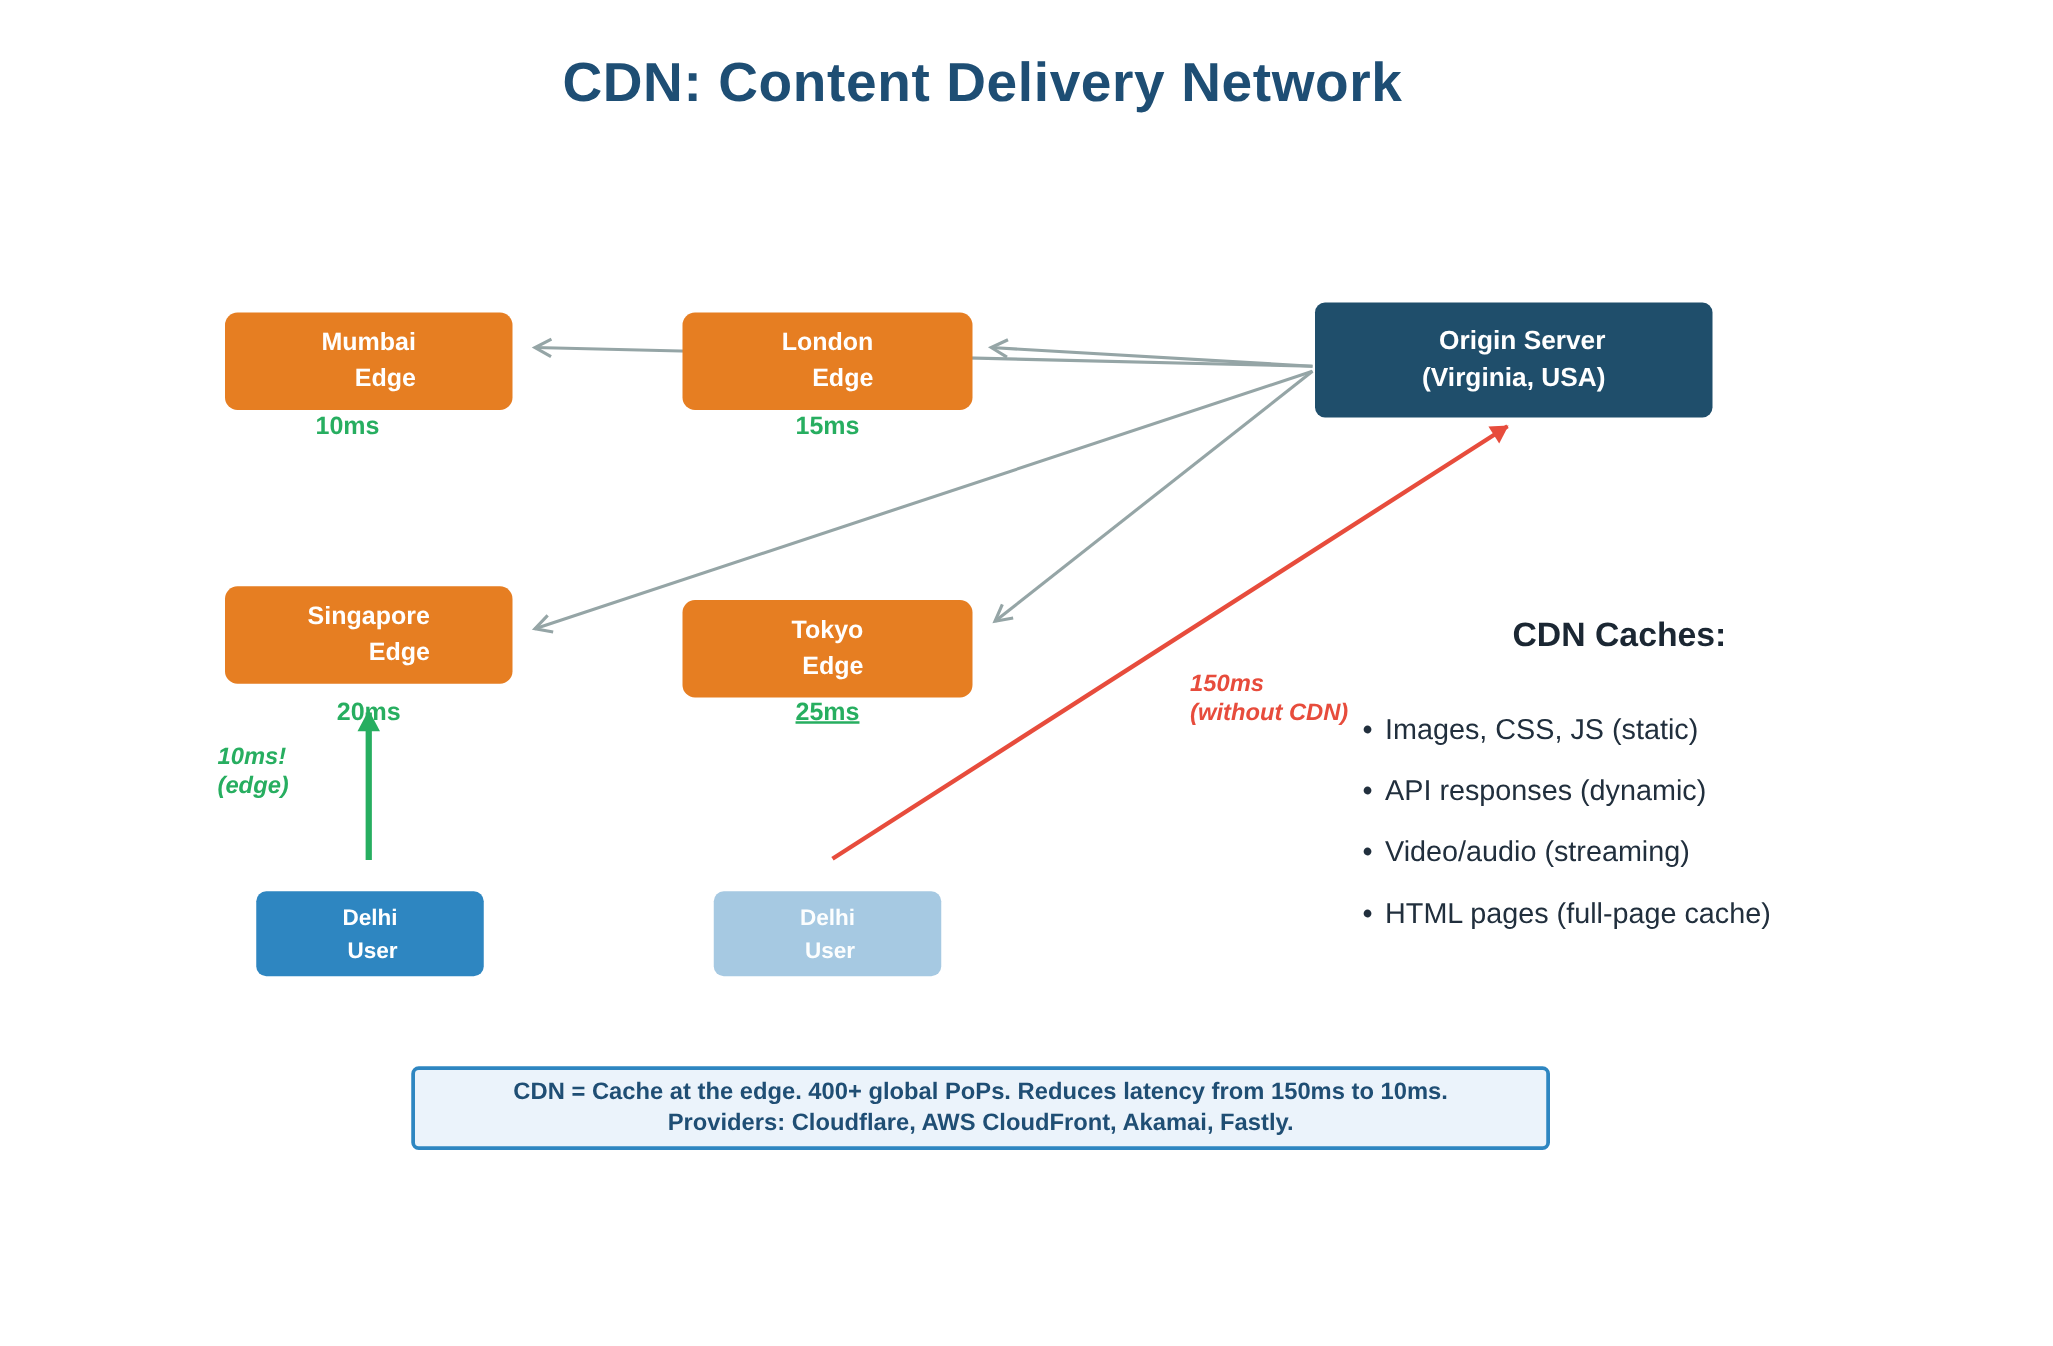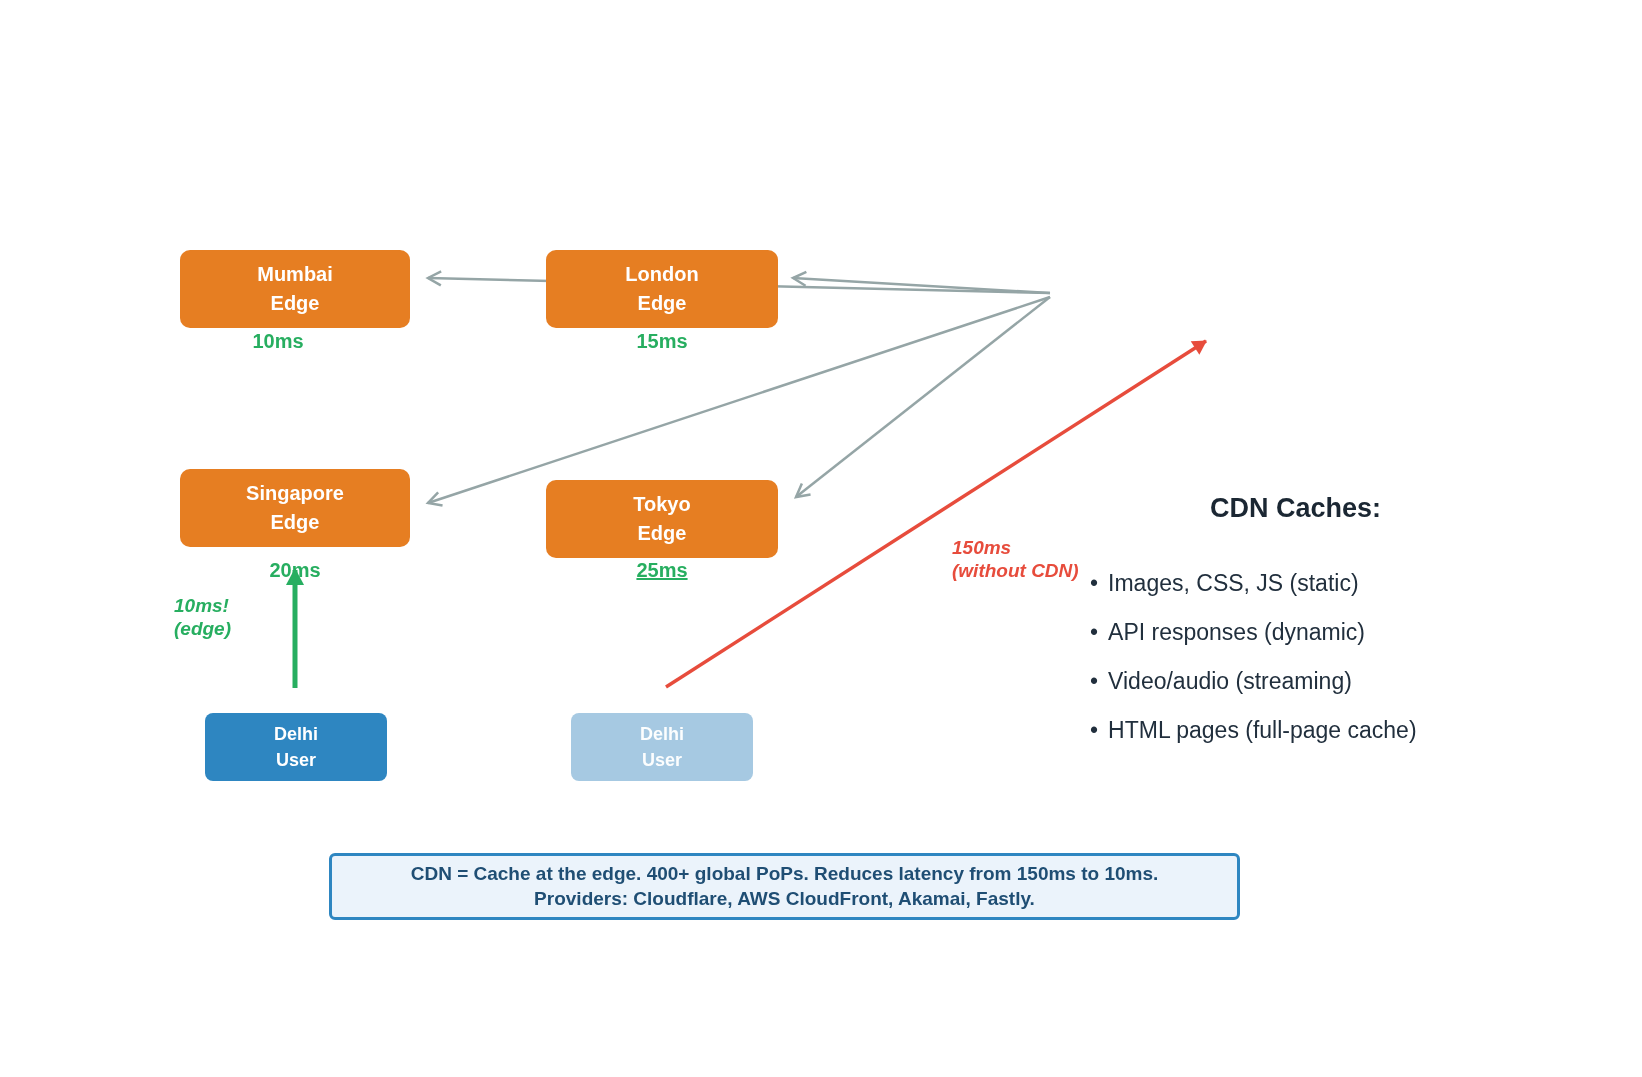--- a/index.html
+++ b/index.html
@@ -23,21 +23,21 @@
     letter-spacing: 0.5px;
     white-space: nowrap;
   }
 
   .node {
     position: absolute;
     border-radius: 10px;
     display: flex;
     align-items: center;
     justify-content: center;
-    text-align: center;
+    text-align: right;
     color: #ffffff;
     font-weight: bold;
     white-space: pre-line;
     line-height: 1.45;
   }
 
   .edge-node   { background: #e67e22; font-size: 20px; }
   .origin-node { background: #1f4e6b; font-size: 21px; border-radius: 8px; }
   .user-node   { background: #2e86c1; font-size: 18px; border-radius: 8px; }
   .user-node.faded { background: #a6c9e2; color: rgba(255,255,255,0.97); }
@@ -120,20 +120,21 @@
     left: 0; top: 0;
     width: 1642px; height: 1077px;
     pointer-events: none;
   }
 </style>
 </head>
 <body>
 
 <div class="canvas">
 
+  <div class="title">CDN: Content Delivery Network</div>
 
   <svg class="arrows" viewBox="0 0 1642 1077">
     <defs>
       <marker id="grayV" markerUnits="userSpaceOnUse" markerWidth="22" markerHeight="22" refX="17" refY="11" orient="auto">
         <path d="M4,4 L17,11 L4,18" fill="none" stroke="#95a5a6" stroke-width="2.5"></path>
       </marker>
       <marker id="greenHead" markerUnits="userSpaceOnUse" markerWidth="24" markerHeight="24" refX="17" refY="12" orient="auto">
         <path d="M2,3 L19,12 L2,21 Z" fill="#27ae60"></path>
       </marker>
       <marker id="redHead" markerUnits="userSpaceOnUse" markerWidth="22" markerHeight="20" refX="15" refY="10" orient="auto">
@@ -160,20 +161,24 @@
   </div>
   <div class="node edge-node" id="node-singapore">
     <span>Singapore
 Edge</span>
   </div>
   <div class="node edge-node" id="node-tokyo">
     <span>Tokyo
 Edge</span>
   </div>
 
+  <div class="node origin-node" id="node-origin">
+    <span>Origin Server
+(Virginia, USA)</span>
+  </div>
 
   <div class="latency" id="latency-mumbai">10ms</div>
   <div class="latency" id="latency-london">15ms</div>
   <div class="latency" id="latency-singapore">20ms</div>
   <div class="latency" id="latency-tokyo">25ms</div>
 
   <div class="node user-node" id="node-user-cdn">
     <span>Delhi
 User</span>
   </div>

